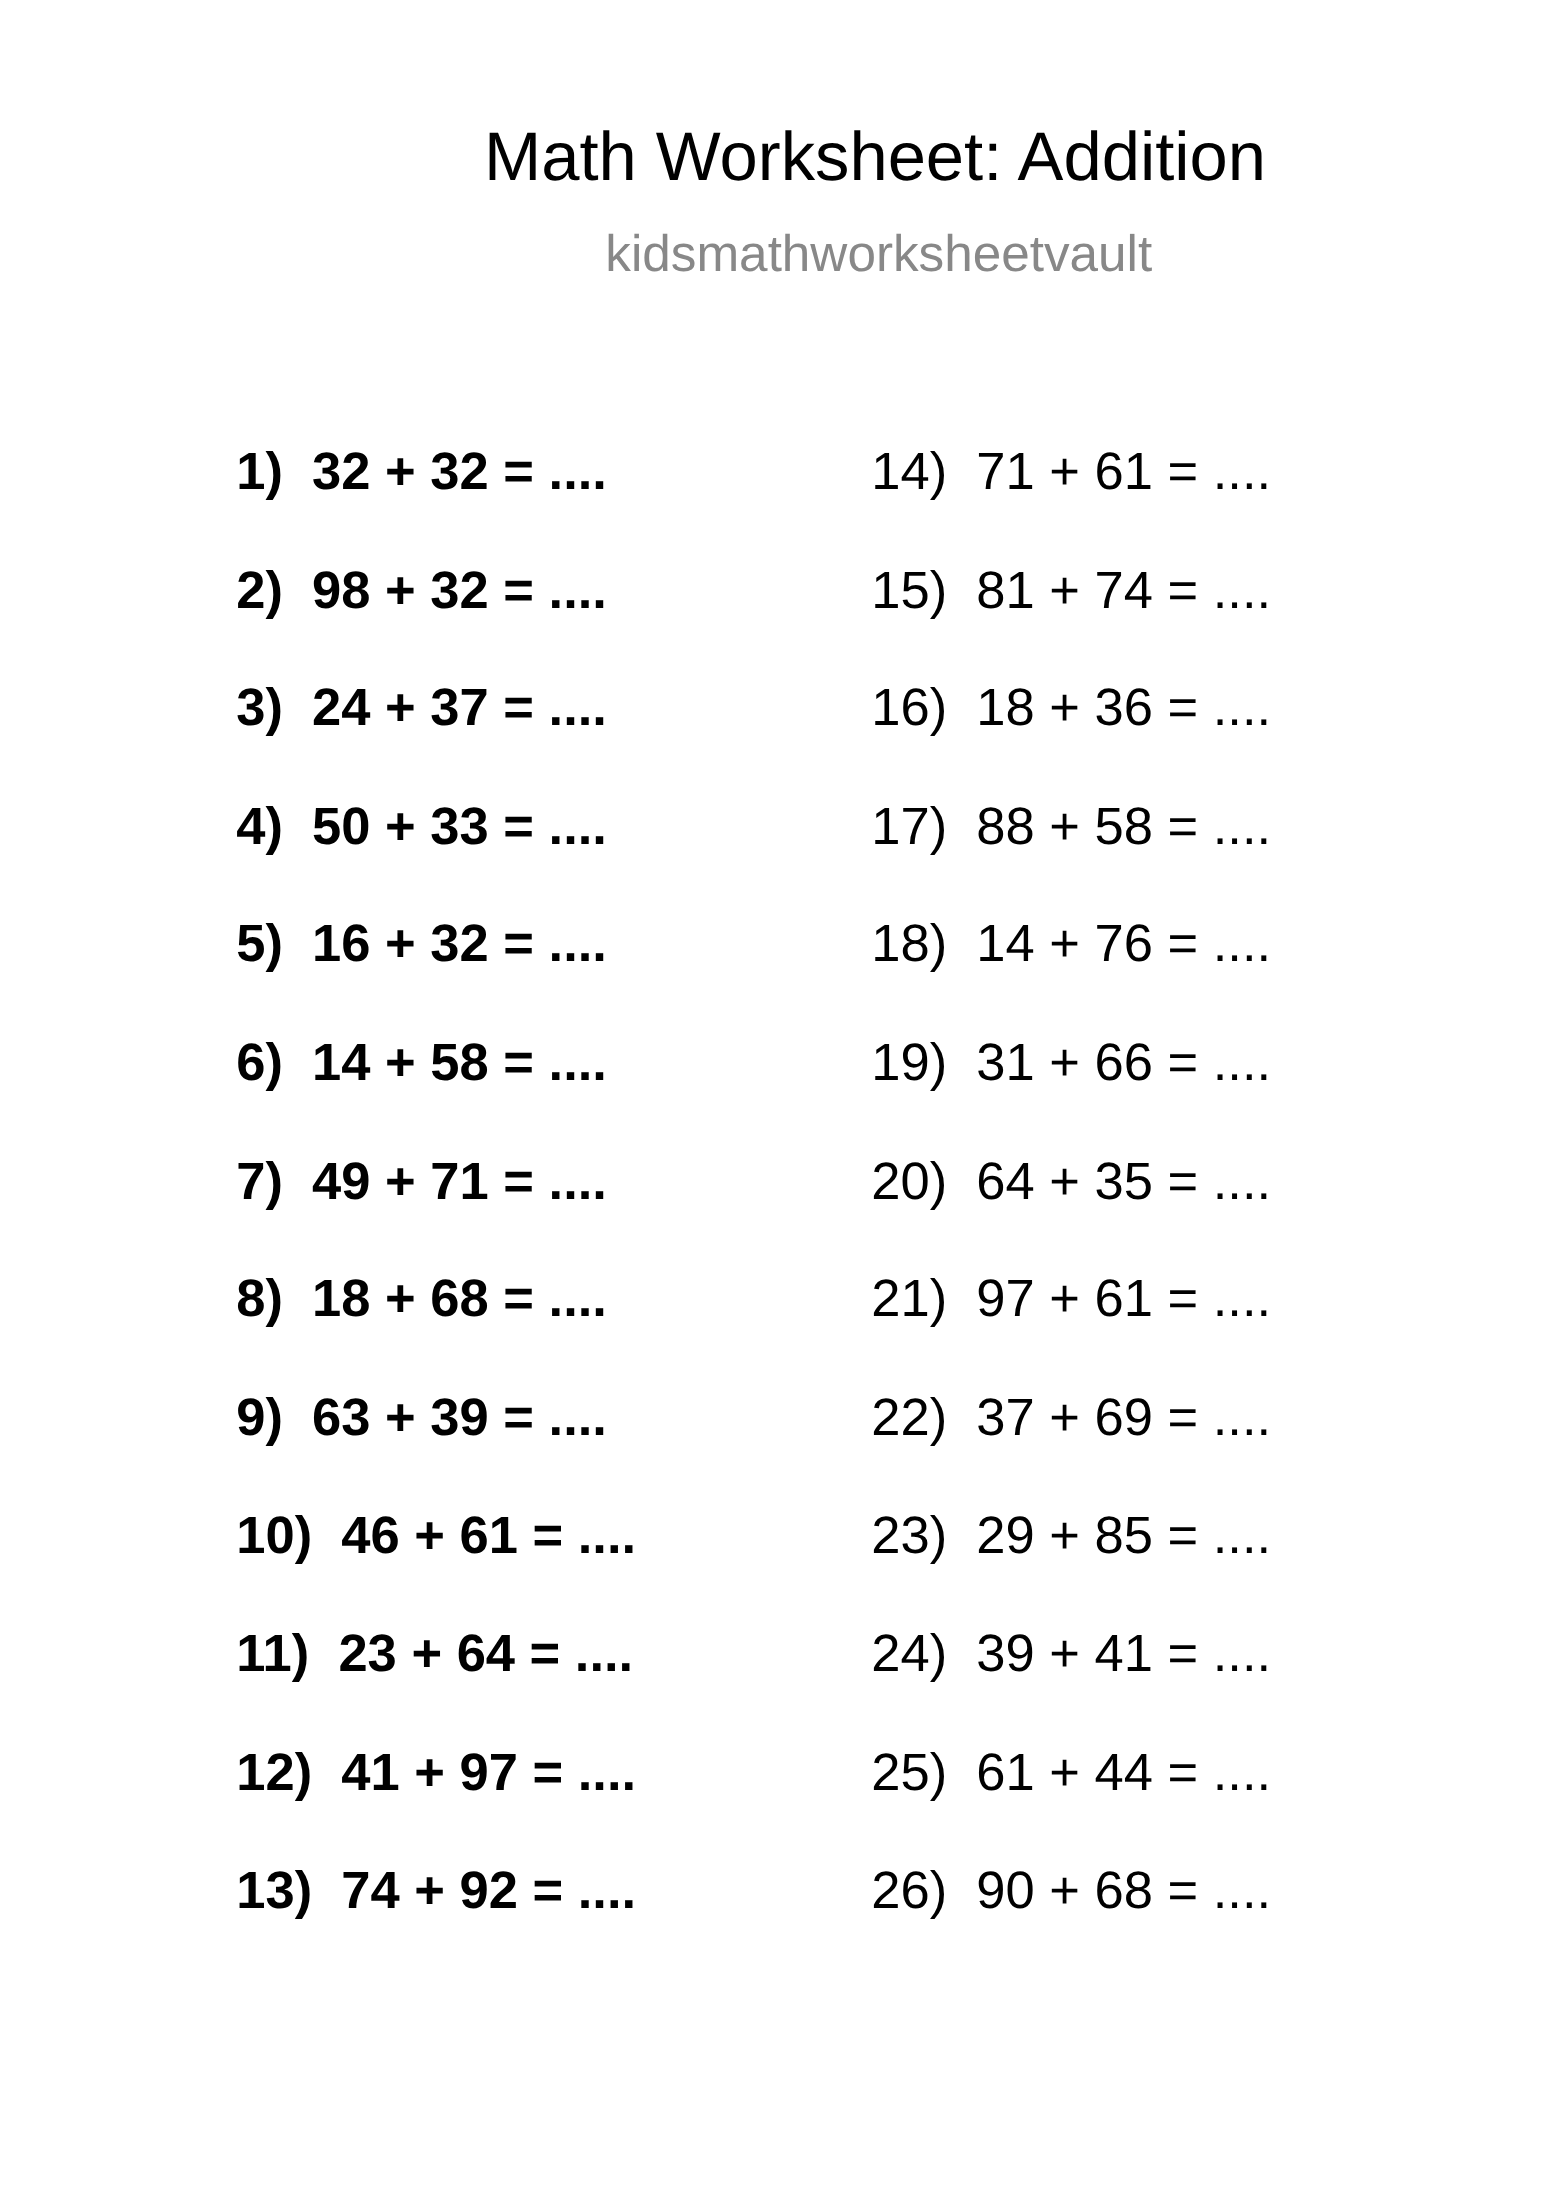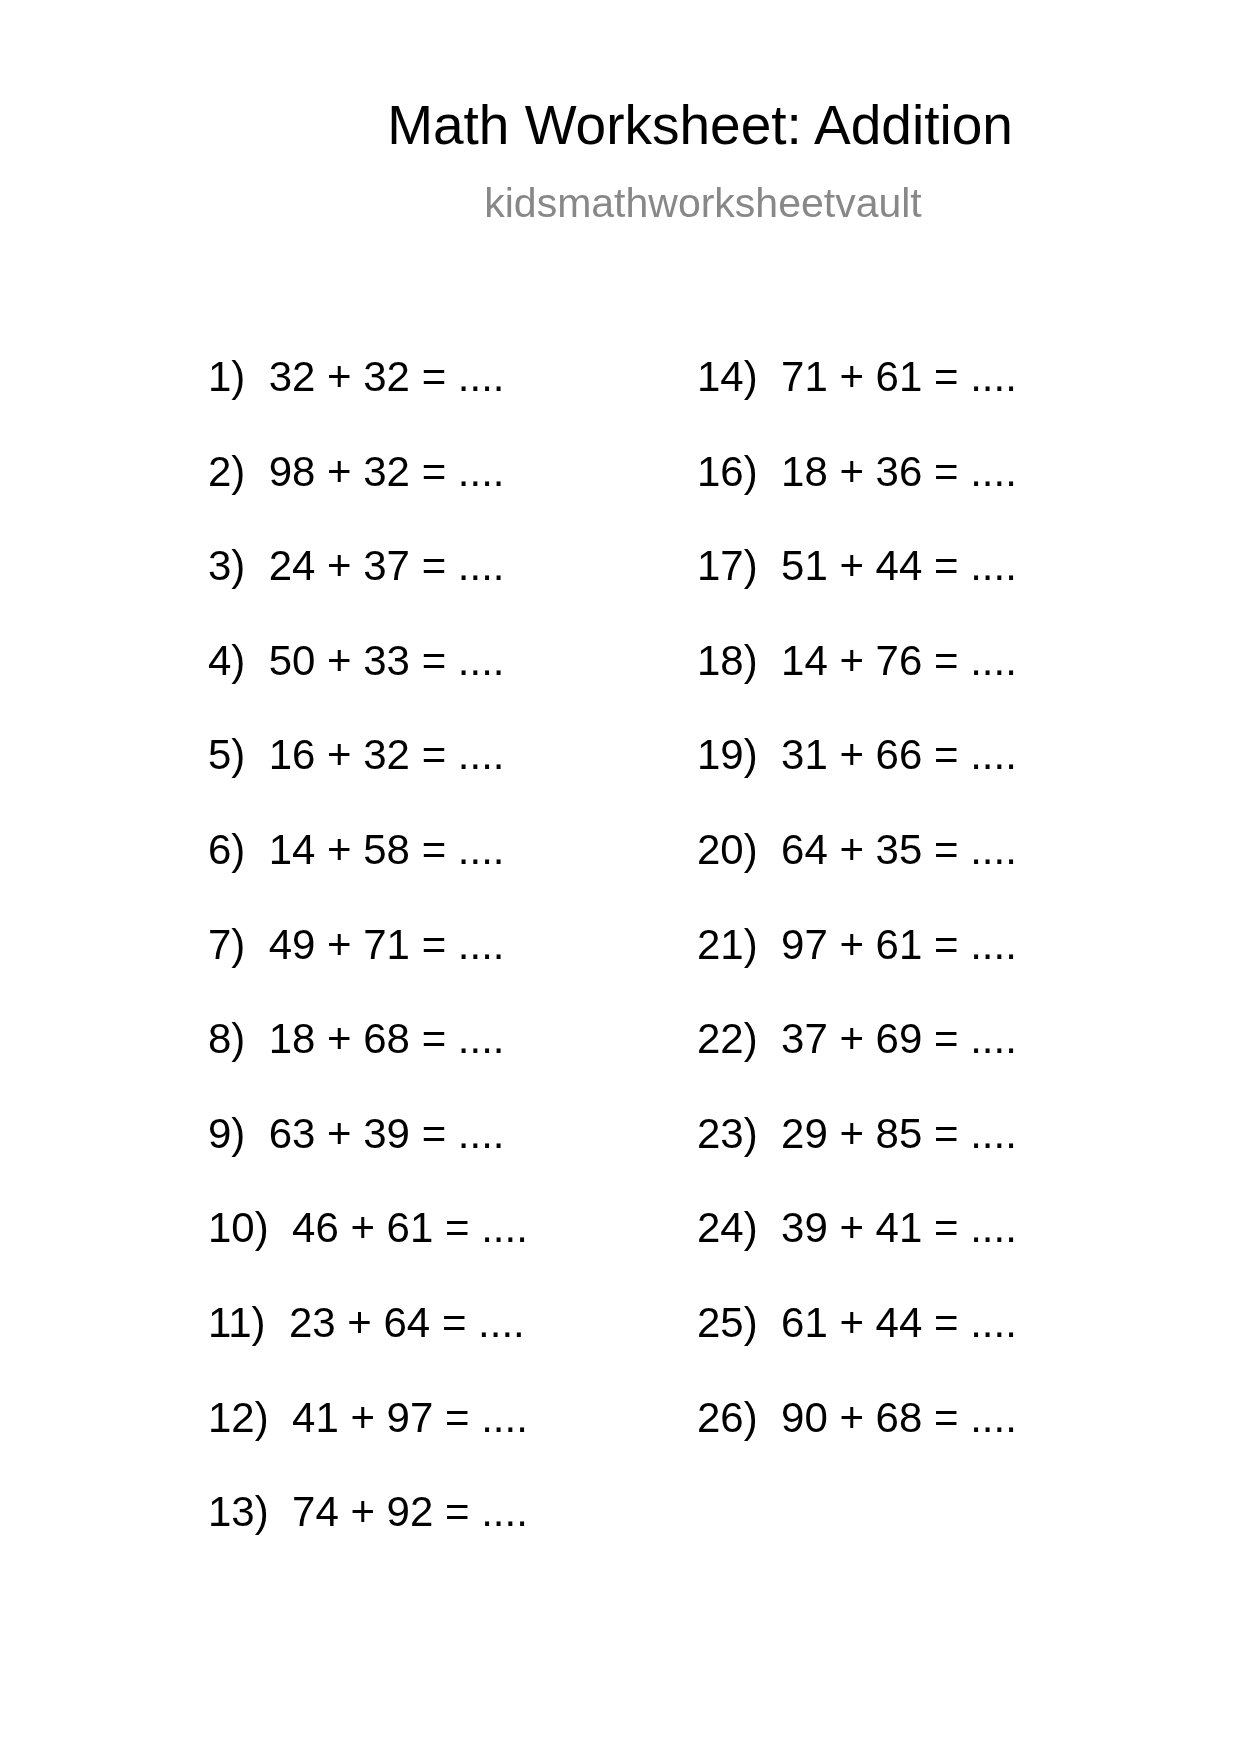--- a/index.html
+++ b/index.html
@@ -34,21 +34,21 @@
       text-align: center;
       font-size: 41px;
       line-height: 1;
       color: #888888;
       white-space: nowrap;
     }
     .column {
       position: absolute;
       top: 352px;
     }
-    .col-left { left: 208px; }
+    .col-left { left: 189px; font-weight: bold; }
     .col-right { left: 697px; text-align: right; }
     .problem {
       height: 94.6px;
       font-size: 42px;
       line-height: 50px;
       white-space: pre;
       color: #000000;
     }
   </style>
 </head>
@@ -68,22 +68,23 @@
   <div class="problem">8)  18 + 68 = ....</div>
   <div class="problem">9)  63 + 39 = ....</div>
   <div class="problem">10)  46 + 61 = ....</div>
   <div class="problem">11)  23 + 64 = ....</div>
   <div class="problem">12)  41 + 97 = ....</div>
   <div class="problem">13)  74 + 92 = ....</div>
 </div>
 
 <div class="column col-right">
   <div class="problem">14)  71 + 61 = ....</div>
+  <div class="problem">15)  81 + 74 = ....</div>
   <div class="problem">16)  18 + 36 = ....</div>
-  <div class="problem">17)  51 + 44 = ....</div>
+  <div class="problem">17)  88 + 58 = ....</div>
   <div class="problem">18)  14 + 76 = ....</div>
   <div class="problem">19)  31 + 66 = ....</div>
   <div class="problem">20)  64 + 35 = ....</div>
   <div class="problem">21)  97 + 61 = ....</div>
   <div class="problem">22)  37 + 69 = ....</div>
   <div class="problem">23)  29 + 85 = ....</div>
   <div class="problem">24)  39 + 41 = ....</div>
   <div class="problem">25)  61 + 44 = ....</div>
   <div class="problem">26)  90 + 68 = ....</div>
 </div>

